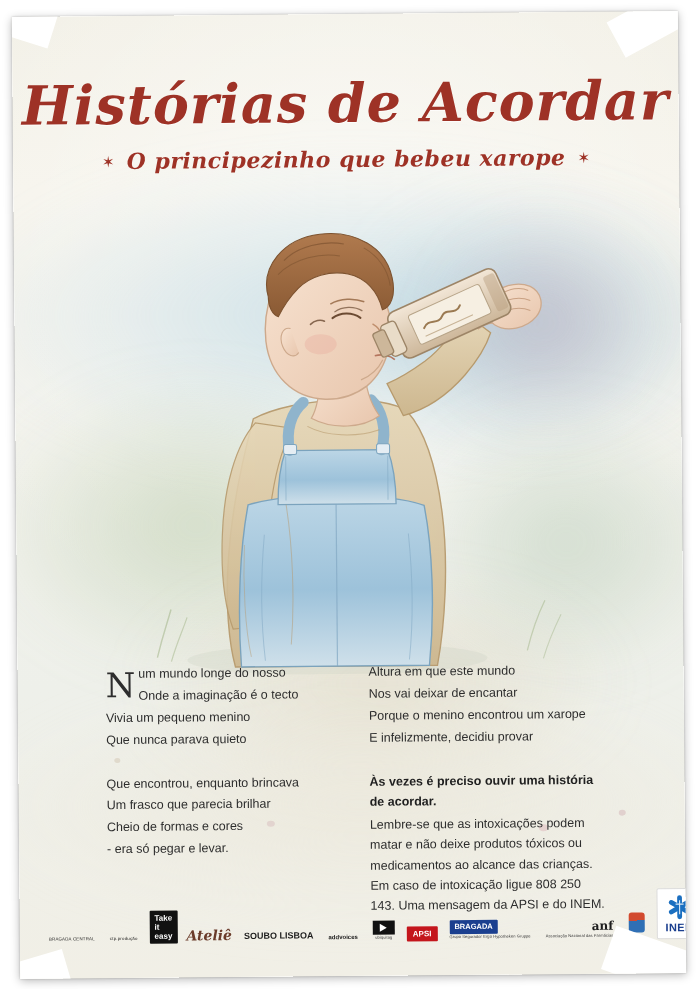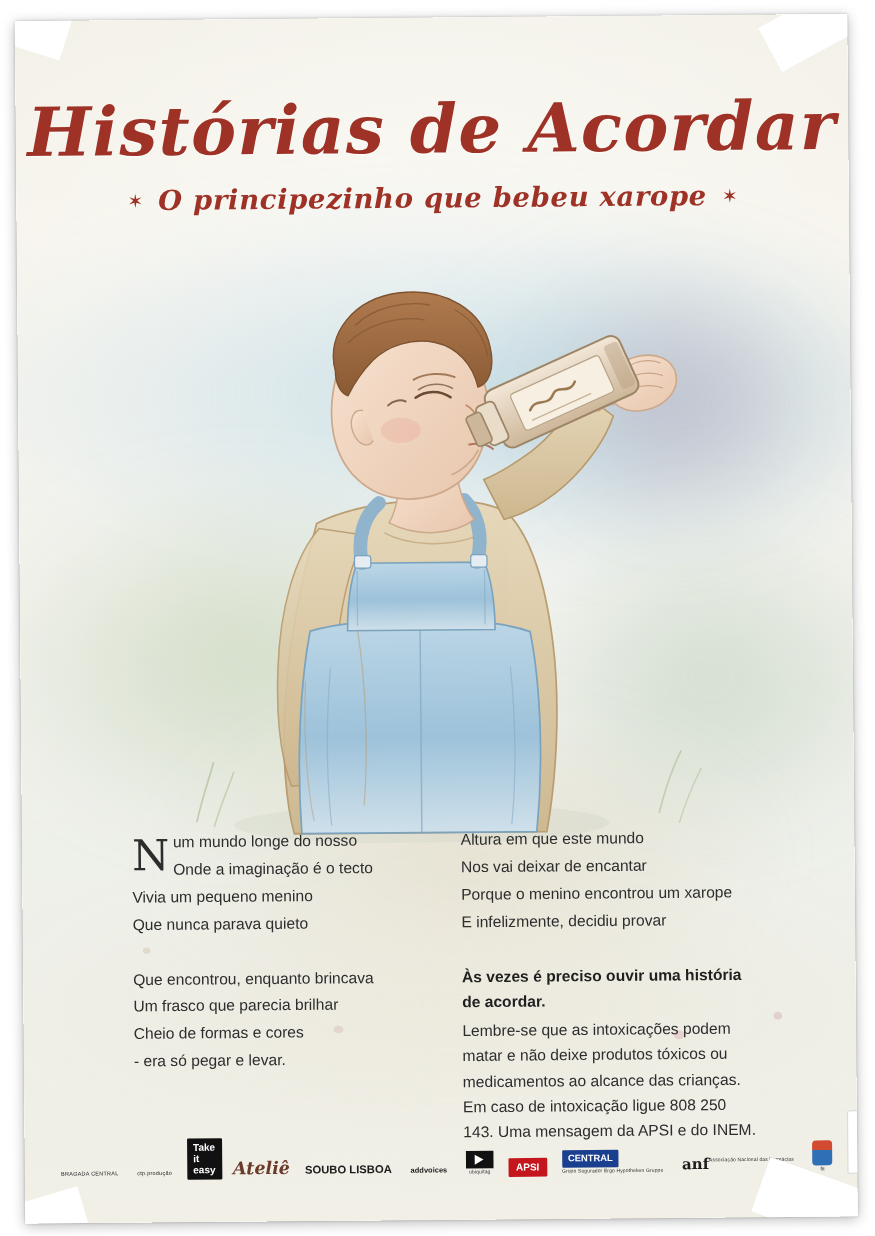--- a/index.html
+++ b/index.html
@@ -481,25 +481,25 @@
           <span style="position:absolute;left:7px;top:3px;width:0;height:0;border-left:7px solid #fff;border-top:4px solid transparent;border-bottom:4px solid transparent;"></span>
         </span>
         <span class="logo-caption">ubiquitag</span>
       </div>
 
       <div class="logo-red">
         <span>APSI</span>
       </div>
 
       <div class="logo logo-box" style="flex-direction:column;align-items:flex-start;">
-        <span class="logo-blue">CENTRAL</span>
+        <span class="logo-blue">BRAGADA</span>
         <span class="logo-caption">Grupo Segurador Ergo Hypotheken Gruppe</span>
       </div>
 
-      <div class="logo logo-box" style="flex-direction:row;align-items:flex-start;">
+      <div class="logo logo-box" style="flex-direction:column;align-items:flex-end;">
         <span style="font-family:'DejaVu Serif',serif;font-size:12px;font-weight:bold;color:#1c1c1c;">anf</span>
         <span class="logo-caption">Associação Nacional das Farmácias</span>
       </div>
 
       <div class="logo logo-box" style="flex-direction:column;align-items:center;">
         <span style="display:inline-block;width:16px;height:20px;background:linear-gradient(to bottom,#d24a2f 0 40%, #2f6fb5 40% 100%);border-radius:3px;"></span>
         <span class="logo-caption">fit</span>
       </div>
 
       <div class="sponsor-right">

